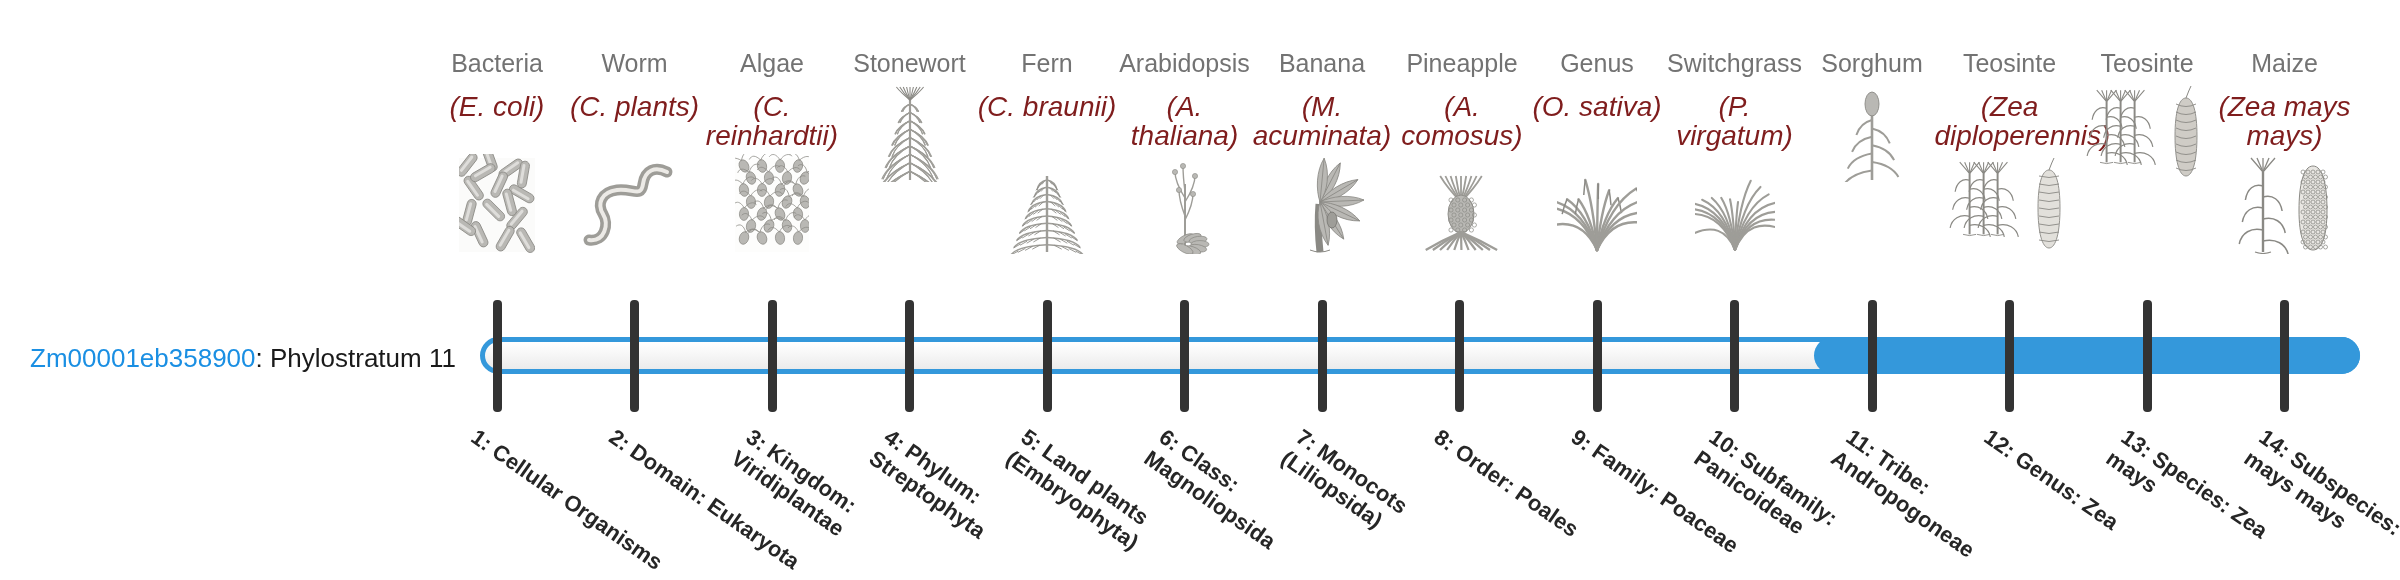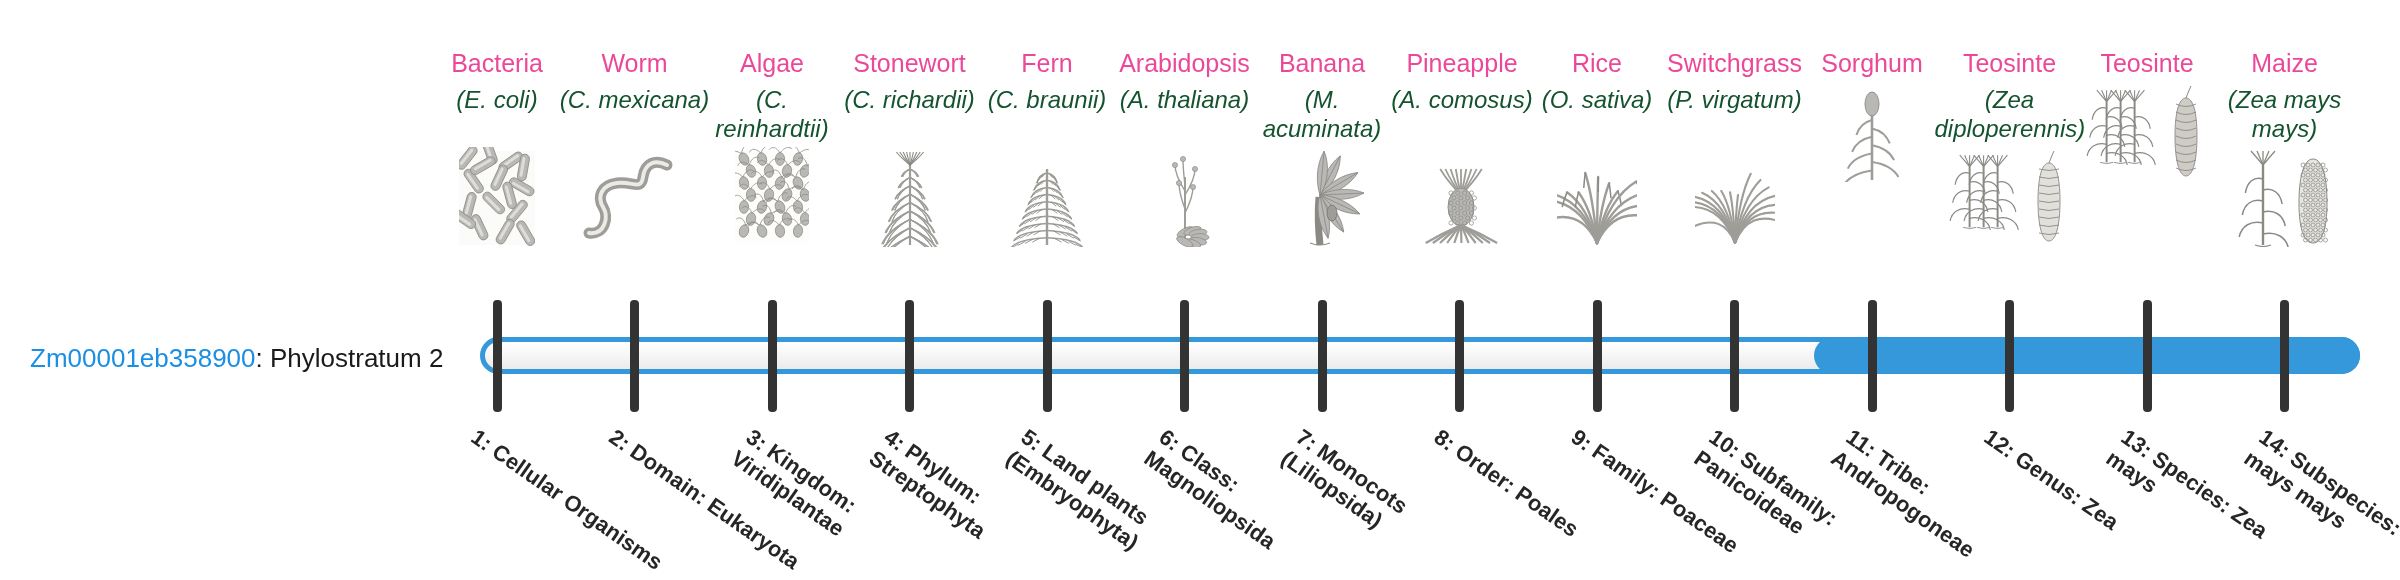--- a/index.html
+++ b/index.html
@@ -41,31 +41,31 @@
   
   .col {
     position: absolute;
     top: 48px;
     width: 150px;
     text-align: center;
   }
   .common-name {
     font-size: 25px;
     line-height: 30px;
-    color: #ec4899;
+    color: #737373;
     height: 30px;
     overflow: visible;
     white-space: nowrap;
   }
   .sci-name {
-    font-size: 24px;
+    font-size: 28px;
     line-height: 29px;
     font-style: italic;
-    color: #14532d;
-    margin-top: 7px;
+    color: #7f1d1d;
+    margin-top: 14px;
     height: 58px;
   }
 
   .organism {
     height: 100px;
     margin-top: 4px;
     display: flex;
     align-items: flex-end;
     justify-content: center;
     gap: 2px;
@@ -123,21 +123,21 @@
     white-space: normal;
     text-align: left;
   }
 </style>
 </head>
 <body>
 
 <div id="stage">
 
   <div class="gene-label">
-    <span class="gene-id">Zm00001eb358900</span><span>: </span><span>Phylostratum 2</span>
+    <span class="gene-id">Zm00001eb358900</span><span>: </span><span>Phylostratum 11</span>
   </div>
 
   <div id="bar-wrap">
     <div class="bar-track"></div>
     <div class="bar-fill" id="bar-fill" style="left: 1334px; width: 546px;"></div>
   </div>
 
   <div id="columns-layer">
       <div class="col" style="left: 422px;">
         <div class="common-name">Bacteria</div>
@@ -207,21 +207,21 @@
             </g>
             <g transform="translate(66,86) rotate(-30)">
               <rect x="-4" y="-13" width="9" height="27" rx="4.5" fill="#b9b8b4" stroke="#8a8984" stroke-width="0.8"></rect>
               <rect x="-2" y="-10" width="3" height="20" rx="1.5" fill="#e4e3e0" opacity="0.85"></rect>
             </g>
           </svg>
         </div>
       </div>
       <div class="col" style="left: 559.5px;">
         <div class="common-name">Worm</div>
-        <div class="sci-name">(C. mexicana)</div>
+        <div class="sci-name">(C. plants)</div>
         <div class="organism">
           <svg width="120" height="100" viewBox="0 0 120 100">
             <path d="M14,86 C30,88 34,70 28,60 C22,50 26,38 42,36 C58,34 66,44 68,30 C70,16 80,12 92,18" fill="none" stroke="#9e9d98" stroke-width="11" stroke-linecap="round"></path>
             <path d="M14,86 C30,88 34,70 28,60 C22,50 26,38 42,36 C58,34 66,44 68,30 C70,16 80,12 92,18" fill="none" stroke="#eceae6" stroke-width="4" stroke-linecap="round"></path>
           </svg>
         </div>
       </div>
       <div class="col" style="left: 697px;">
         <div class="common-name">Algae</div>
         <div class="sci-name">(C. reinhardtii)</div>
@@ -366,21 +366,20 @@
             <g transform="translate(63,84) rotate(6)">
               <ellipse cx="0" cy="0" rx="4.6" ry="6.4" fill="#b9b8b4" stroke="#8a8984" stroke-width="0.7"></ellipse>
               <path d="M0,-6 C4,-12 9,-13 12,-10" fill="none" stroke="#8a8984" stroke-width="0.7"></path>
               <path d="M0,-6 C-4,-12 -8,-13 -11,-9" fill="none" stroke="#8a8984" stroke-width="0.7"></path>
             </g>
           </svg>
         </div>
       </div>
       <div class="col" style="left: 834.5px;">
         <div class="common-name">Stonewort</div>
-        <div class="sci-name">(C. richardii)</div>
         <div class="organism">
           <svg width="74" height="100" viewBox="0 0 74 100">
             <path d="M37,98 L37,16" stroke="#9e9d98" stroke-width="2.2" fill="none"></path>
             <path d="M37,22 q-5.803263007885292,3.15 -7.254078759856614,7.700000000000001" fill="none" stroke="#9e9d98" stroke-width="1.05"></path>
             <path d="M37,22 q5.803263007885292,3.15 7.254078759856614,7.700000000000001" fill="none" stroke="#9e9d98" stroke-width="1.05"></path>
             <path d="M37,22 q-6.694133291741248,3.15 -8.36766661467656,7.700000000000001" fill="none" stroke="#9e9d98" stroke-width="1.05"></path>
             <path d="M37,22 q6.694133291741248,3.15 8.36766661467656,7.700000000000001" fill="none" stroke="#9e9d98" stroke-width="1.05"></path>
             <path d="M37,22 q-7,3.15 -8.75,7.700000000000001" fill="none" stroke="#9e9d98" stroke-width="1.05"></path>
             <path d="M37,22 q7,3.15 8.75,7.700000000000001" fill="none" stroke="#9e9d98" stroke-width="1.05"></path>
             <path d="M37,22 q-6.694133291741248,3.15 -8.36766661467656,7.700000000000001" fill="none" stroke="#9e9d98" stroke-width="1.05"></path>
@@ -704,21 +703,21 @@
             <path d="M38,78 q0.22,8 0.42,18" fill="none" stroke="#9e9d98" stroke-width="2.2"></path>
             <path d="M38,78 q3.96,8 7.56,18" fill="none" stroke="#9e9d98" stroke-width="2.2"></path>
             <path d="M38,78 q7.7,8 14.7,18" fill="none" stroke="#9e9d98" stroke-width="2.2"></path>
             <path d="M38,78 q11.44,8 21.84,18" fill="none" stroke="#9e9d98" stroke-width="2.2"></path>
             <path d="M38,78 q15.18,8 28.98,18" fill="none" stroke="#9e9d98" stroke-width="2.2"></path>
             <path d="M38,78 q18.92,8 36.12,18" fill="none" stroke="#9e9d98" stroke-width="2.2"></path>
           </svg>
         </div>
       </div>
       <div class="col" style="left: 1522px;">
-        <div class="common-name">Rice</div>
+        <div class="common-name">Genus</div>
         <div class="sci-name">(O. sativa)</div>
         <div class="organism">
           <svg width="80" height="100" viewBox="0 0 80 100">
             <path d="M40,96 Q25.307752054827457,63.76 -5.9132748286642,71.58747873513367" fill="none" stroke="#9e9d98" stroke-width="2.4" stroke-linecap="round"></path>
             <path d="M-5.9132748286642,71.58747873513367 q-6.2,7 -9.92,15" fill="none" stroke="#8a8984" stroke-width="1.5"></path>
             <path d="M40,96 Q22.7200118966987,53.22 -13.99996282281655,53.04649007200425" fill="none" stroke="#9e9d98" stroke-width="2.4" stroke-linecap="round"></path>
             <path d="M-13.99996282281655,53.04649007200425 q-5.15,7 -8.24,15" fill="none" stroke="#8a8984" stroke-width="1.5"></path>
             <path d="M40,96 Q26.563911086274413,56.32 -1.9877778553924585,47.698586865742584" fill="none" stroke="#9e9d98" stroke-width="2.4" stroke-linecap="round"></path>
             <path d="M-1.9877778553924585,47.698586865742584 q-4.1000000000000005,7 -6.5600000000000005,15" fill="none" stroke="#8a8984" stroke-width="1.5"></path>
             <path d="M40,96 Q30.417675707301907,59.42 10.055236585318458,45.163879533949974" fill="none" stroke="#9e9d98" stroke-width="2.4" stroke-linecap="round"></path>

